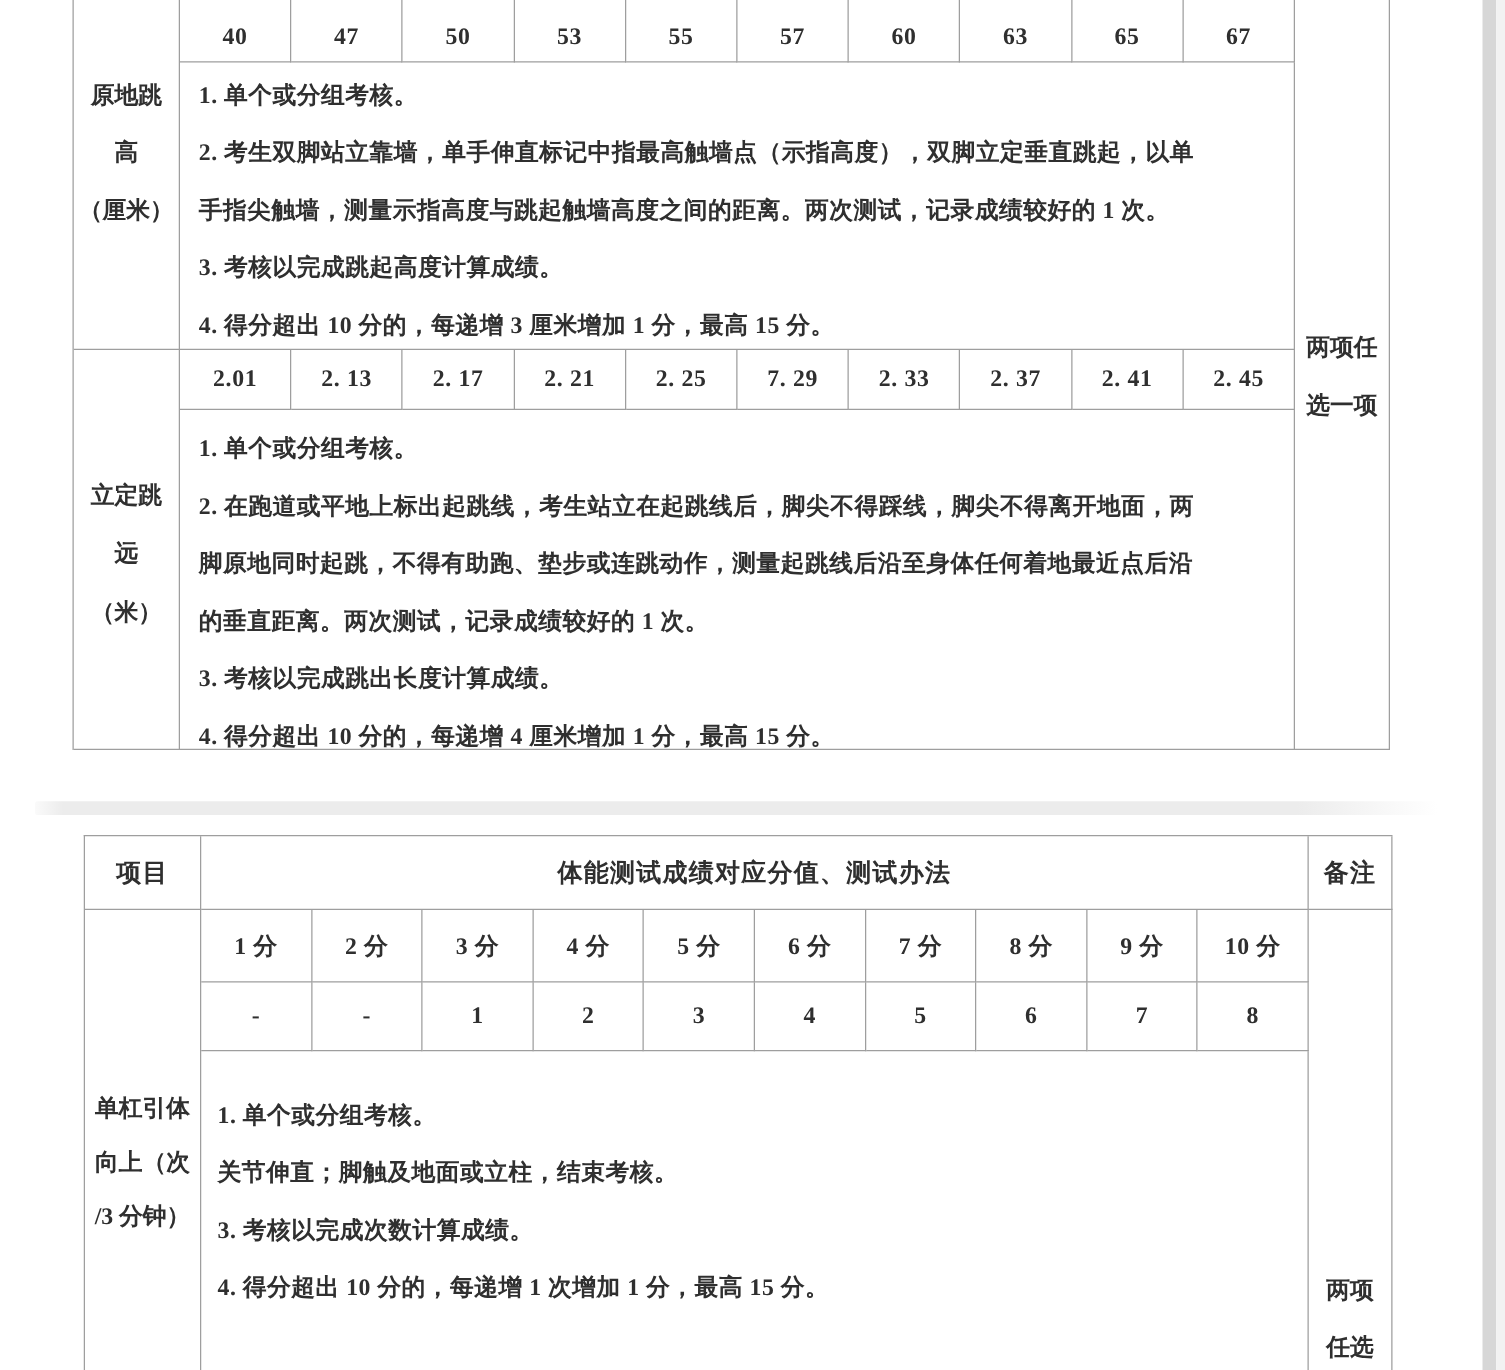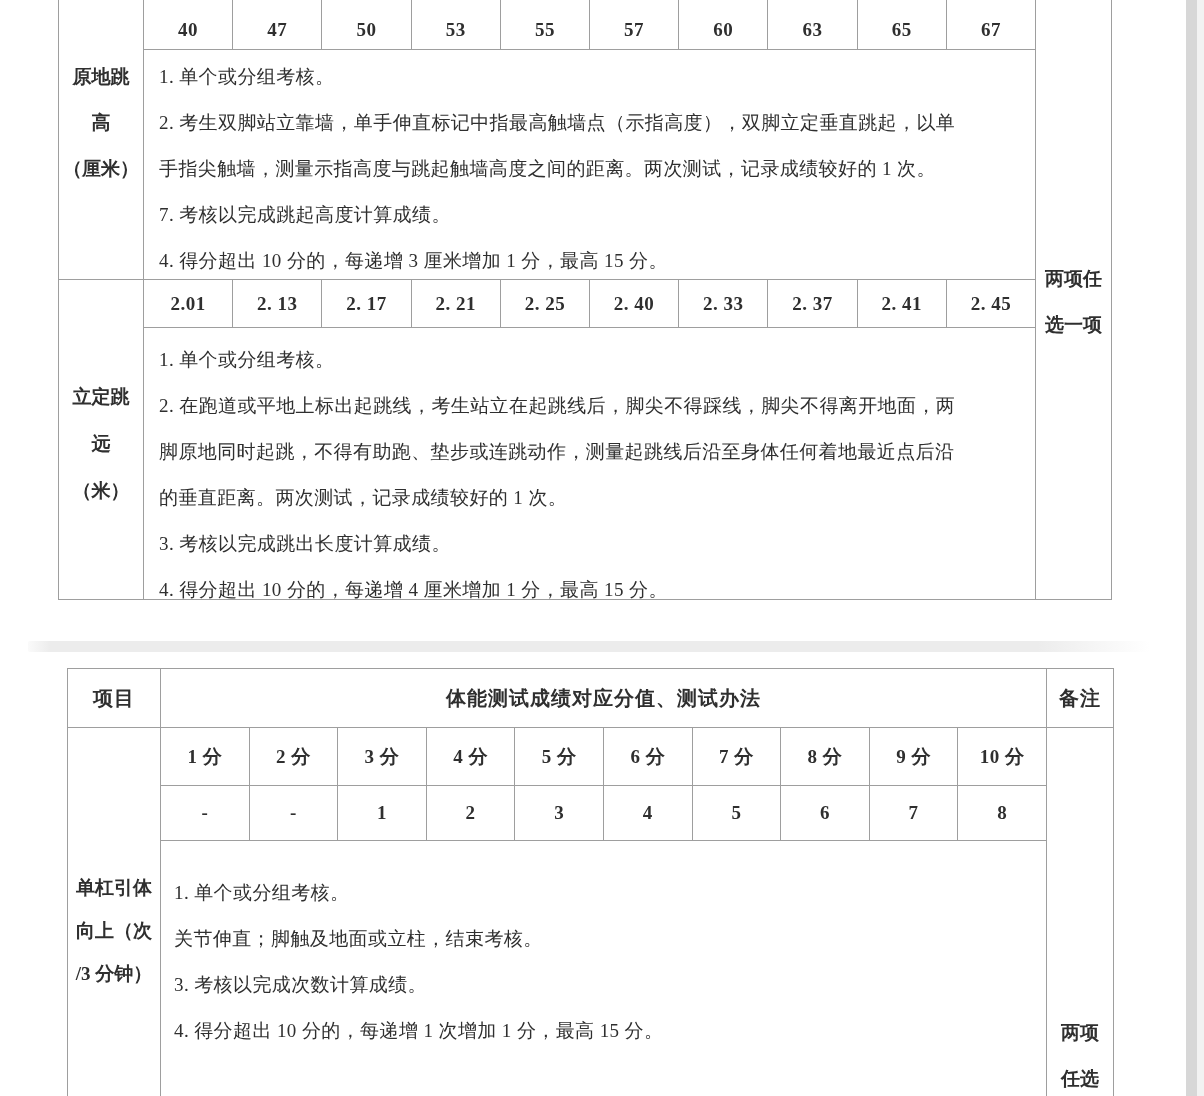--- a/index.html
+++ b/index.html
@@ -42,21 +42,21 @@
   .label{
     display:flex;flex-direction:column;align-items:center;
     font-size:19px;font-weight:600;text-align:center;
   }
   .label div{line-height:46px;white-space:nowrap;}
   .lab1{padding-top:66px;}
   .lab2{padding-top:93px;}
   .lab2 div{line-height:47px;}
   .lab3{padding-top:138px;}
   .lab3 div{line-height:43px;}
-  .notes{font-size:19px;font-weight:400;padding-left:15px;letter-spacing:.4px;}
+  .notes{font-size:19px;font-weight:700;padding-left:15px;letter-spacing:.4px;}
   .notes div{line-height:46px;white-space:nowrap;}
   .notes1{padding-top:4px;}
   .notes2{padding-top:9px;}
   .notes3{padding-top:29px;padding-left:13px;}
   .remark-cell{font-size:19px;font-weight:600;}
   .remark-inner{position:absolute;left:0;width:100%;text-align:center;}
   .remark-inner div{line-height:46px;}
   .r-t1{top:268px;}
   .r-t2{top:282px;}
   .hdr{
@@ -84,35 +84,35 @@
     <div class="cell num r1" style="grid-row:1;">57</div>
     <div class="cell num r1" style="grid-row:1;">60</div>
     <div class="cell num r1" style="grid-row:1;">63</div>
     <div class="cell num r1" style="grid-row:1;">65</div>
     <div class="cell num r1" style="grid-row:1;">67</div>
 
     <div class="cell notes notes1" style="grid-row:2;grid-column:2/12;">
       <div>1. 单个或分组考核。</div>
       <div>2. 考生双脚站立靠墙，单手伸直标记中指最高触墙点（示指高度），双脚立定垂直跳起，以单</div>
       <div>手指尖触墙，测量示指高度与跳起触墙高度之间的距离。两次测试，记录成绩较好的 1 次。</div>
-      <div>7. 考核以完成跳起高度计算成绩。</div>
+      <div>3. 考核以完成跳起高度计算成绩。</div>
       <div>4. 得分超出 10 分的，每递增 3 厘米增加 1 分，最高 15 分。</div>
     </div>
 
     <div class="cell label lab2" style="grid-row:3/5;grid-column:1;">
       <div>立定跳</div>
       <div>远</div>
       <div>（米）</div>
     </div>
     <div class="cell num" style="grid-row:3;">2.01</div>
     <div class="cell num" style="grid-row:3;">2. 13</div>
     <div class="cell num" style="grid-row:3;">2. 17</div>
     <div class="cell num" style="grid-row:3;">2. 21</div>
     <div class="cell num" style="grid-row:3;">2. 25</div>
-    <div class="cell num" style="grid-row:3;">2. 40</div>
+    <div class="cell num" style="grid-row:3;">7. 29</div>
     <div class="cell num" style="grid-row:3;">2. 33</div>
     <div class="cell num" style="grid-row:3;">2. 37</div>
     <div class="cell num" style="grid-row:3;">2. 41</div>
     <div class="cell num" style="grid-row:3;text-align:right;">2. 45</div>
 
     <div class="cell notes notes2" style="grid-row:4;grid-column:2/12;">
       <div>1. 单个或分组考核。</div>
       <div>2. 在跑道或平地上标出起跳线，考生站立在起跳线后，脚尖不得踩线，脚尖不得离开地面，两</div>
       <div>脚原地同时起跳，不得有助跑、垫步或连跳动作，测量起跳线后沿至身体任何着地最近点后沿</div>
       <div>的垂直距离。两次测试，记录成绩较好的 1 次。</div>

